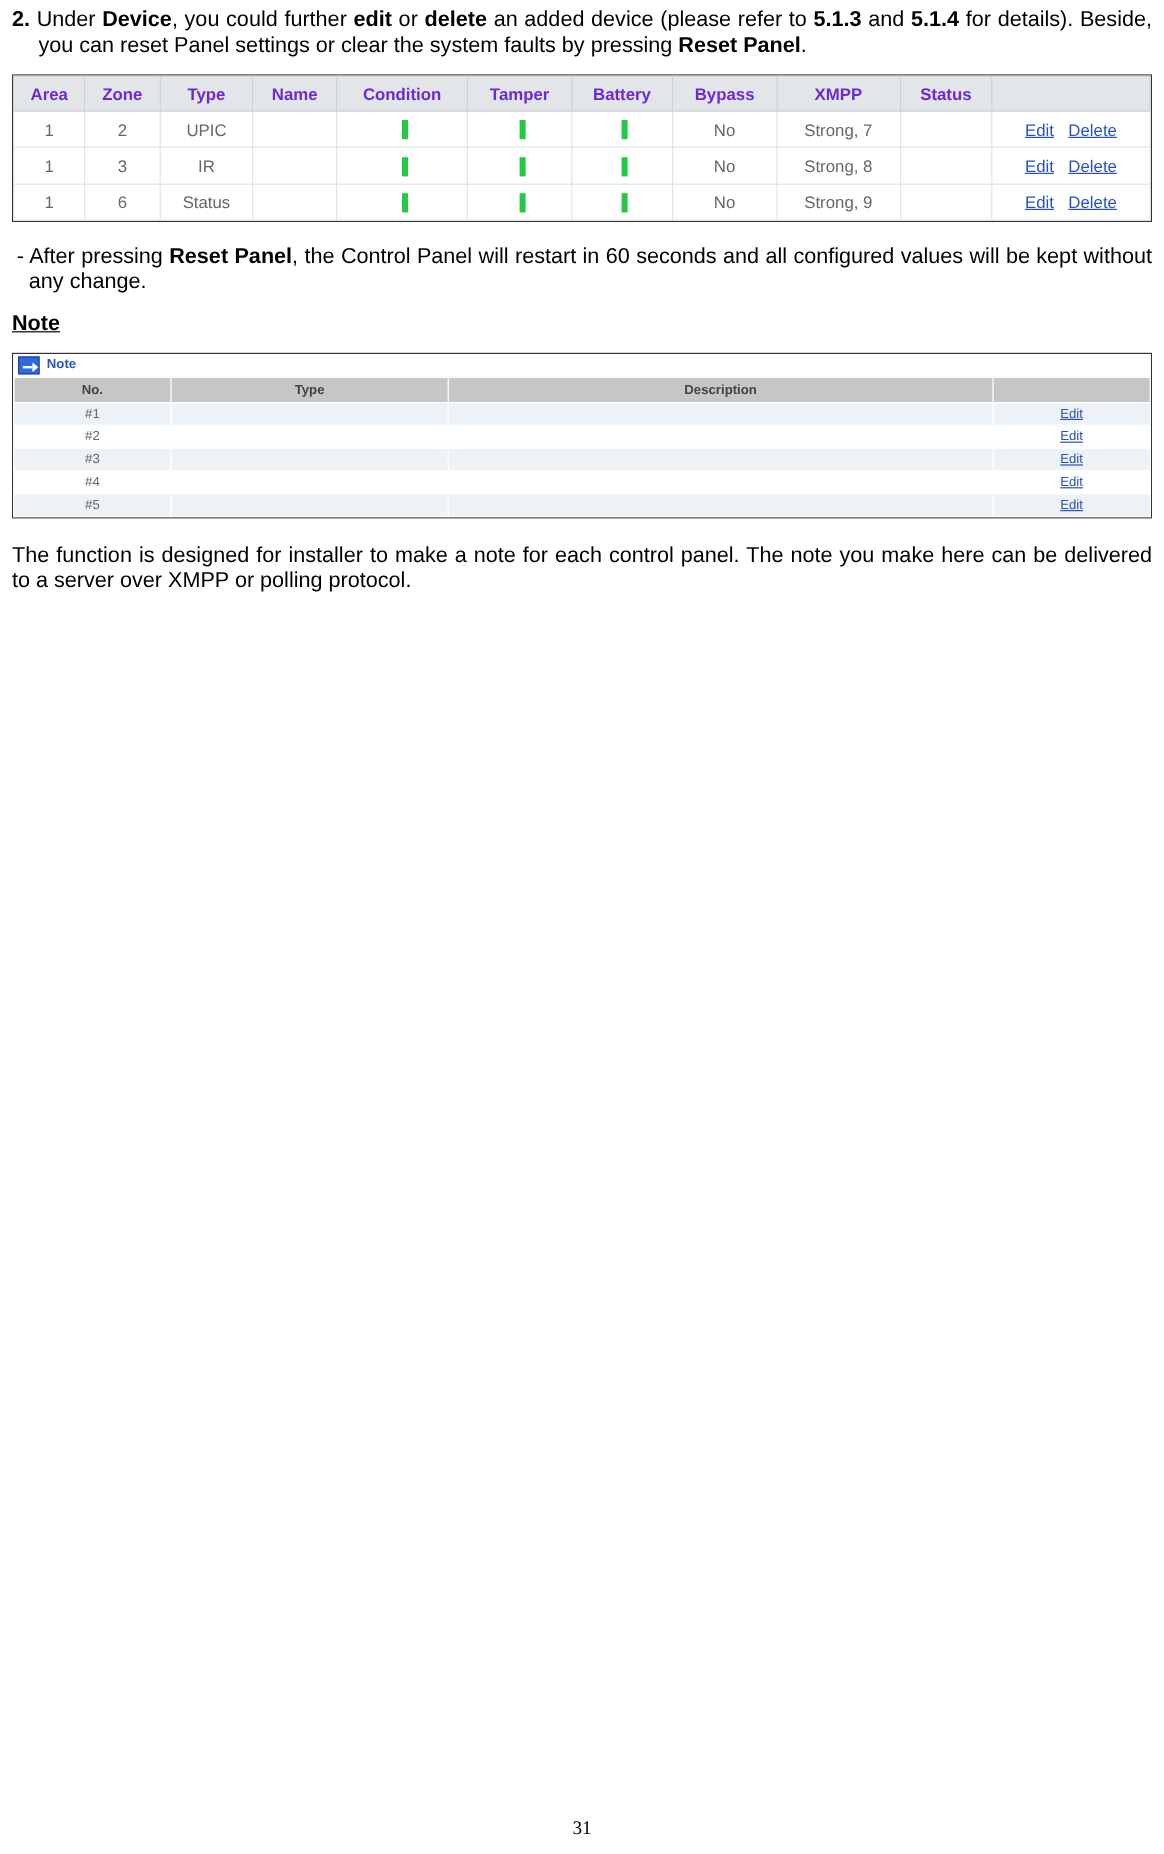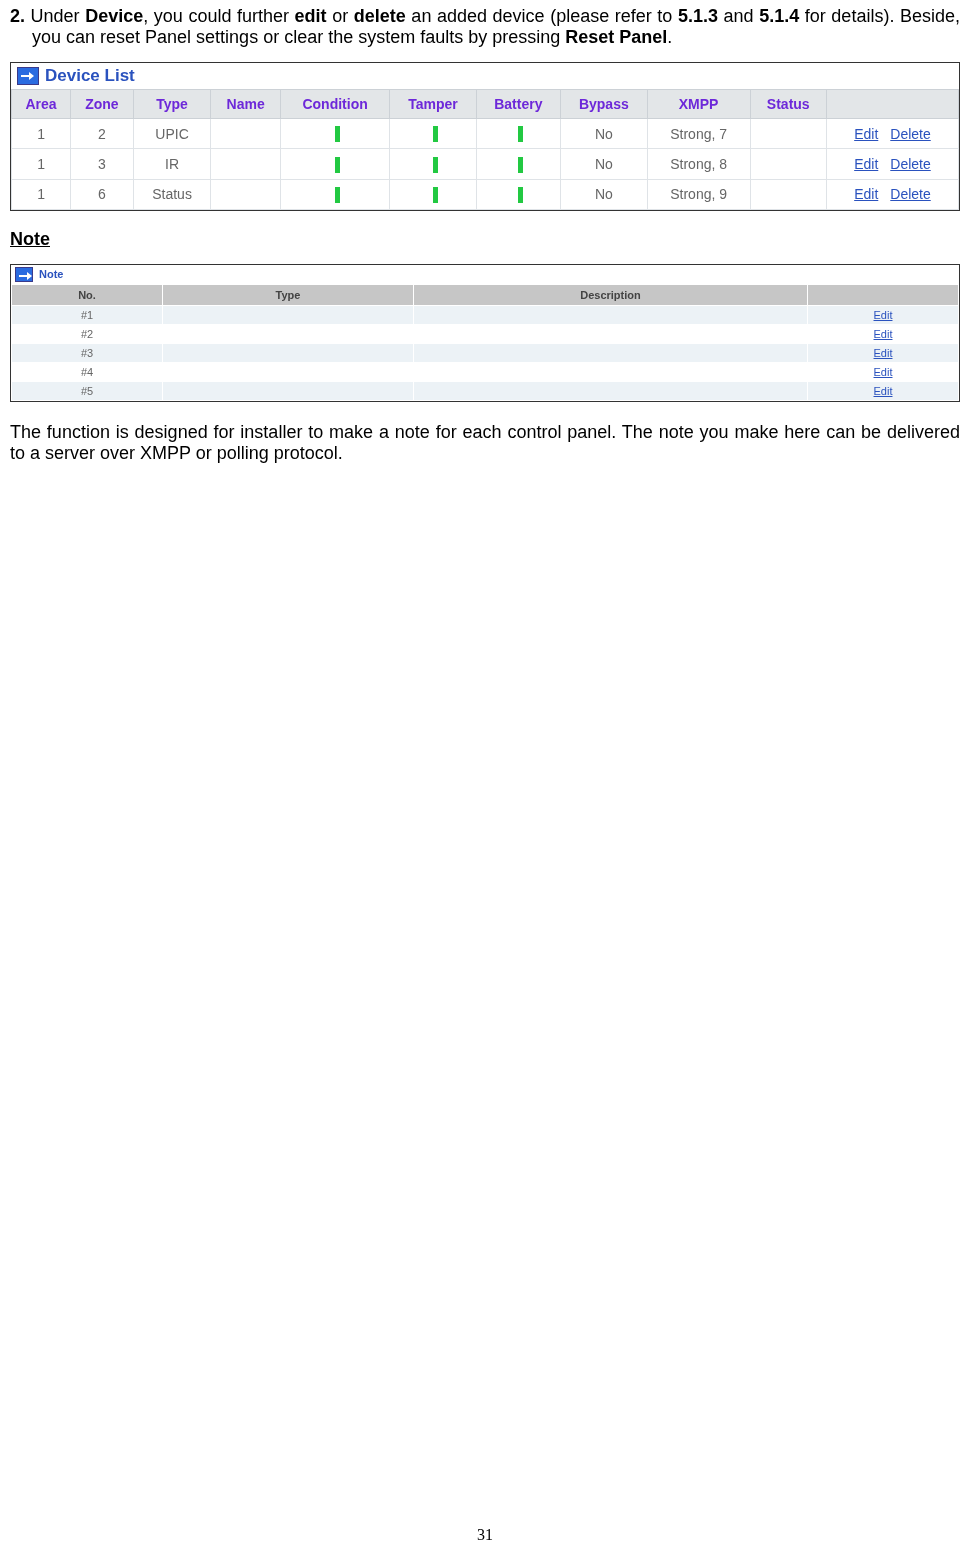--- a/index.html
+++ b/index.html
@@ -136,21 +136,21 @@
     border-collapse: collapse;
     font-family: Verdana, Arial, sans-serif;
     font-size: 11px;
     color: #555;
   }
   .note-table th {
     background: #c6c6c6;
     border: 1px solid #fff;
     font-weight: bold;
     color: #444;
-    padding: 4px 20px;
+    padding: 4px 10px;
     text-align: center;
   }
   .note-table td {
     border: 1px solid #fff;
     padding: 3px 6px;
     text-align: center;
     color: #666;
   }
   .note-table tr.odd td { background: #ecf2f6; }
   .note-table tr.even td { background: #ffffff; }
@@ -162,38 +162,34 @@
   }
   .col-no   { width: 110px; }
   .col-type { width: 210px; }
   .col-act  { width: 110px; }
 
   .page-number {
     text-align: center;
     font-family: "Times New Roman", serif;
     font-size: 16px;
     position: fixed;
-    bottom: 1px;
+    bottom: 12px;
     left: 0; right: 0; margin-top: 16px;
   }
 </style>
 </head>
 <body>
 
 <div class="content">
   <p class="para indent-hang">
     <span class="bold">2.</span><span> Under </span><span class="bold">Device</span><span>, you could further </span><span class="bold">edit</span><span> or </span><span class="bold">delete</span><span> an added device (please refer to </span><span class="bold">5.1.3</span><span> and </span><span class="bold">5.1.4</span><span> for details). Beside, you can reset Panel settings or clear the system faults by pressing </span><span class="bold">Reset Panel</span><span>.</span>
   </p>
 </div>
 
 <div class="fig-device">
-  <div class="fig-device-title">
-    <span class="title-icon"></span>
-    <span>Device List</span>
-  </div>
   <table class="dev-table">
     <thead>
       <tr>
         <th>Area</th>
         <th>Zone</th>
         <th>Type</th>
         <th>Name</th>
         <th>Condition</th>
         <th>Tamper</th>
         <th>Battery</th>
@@ -241,20 +237,23 @@
           <td>No</td>
           <td>Strong, 9</td>
           <td></td>
           <td class="actions-cell"><span class="action-link">Edit</span><span class="action-link">Delete</span></td>
         </tr>
       </tbody>
   </table>
 </div>
 
 <div class="content">
+  <p class="para indent-hang2">
+    <span>- </span><span>After pressing </span><span class="bold">Reset Panel</span><span>, the Control Panel will restart in 60 seconds and all configured values will be kept without any change.</span>
+  </p>
 
   <p class="para">
     <span class="bold underline">Note</span>
   </p>
 </div>
 
 <div class="fig-note">
   <div class="fig-note-title">
     <span class="title-icon"></span>
     <span>Note</span>

